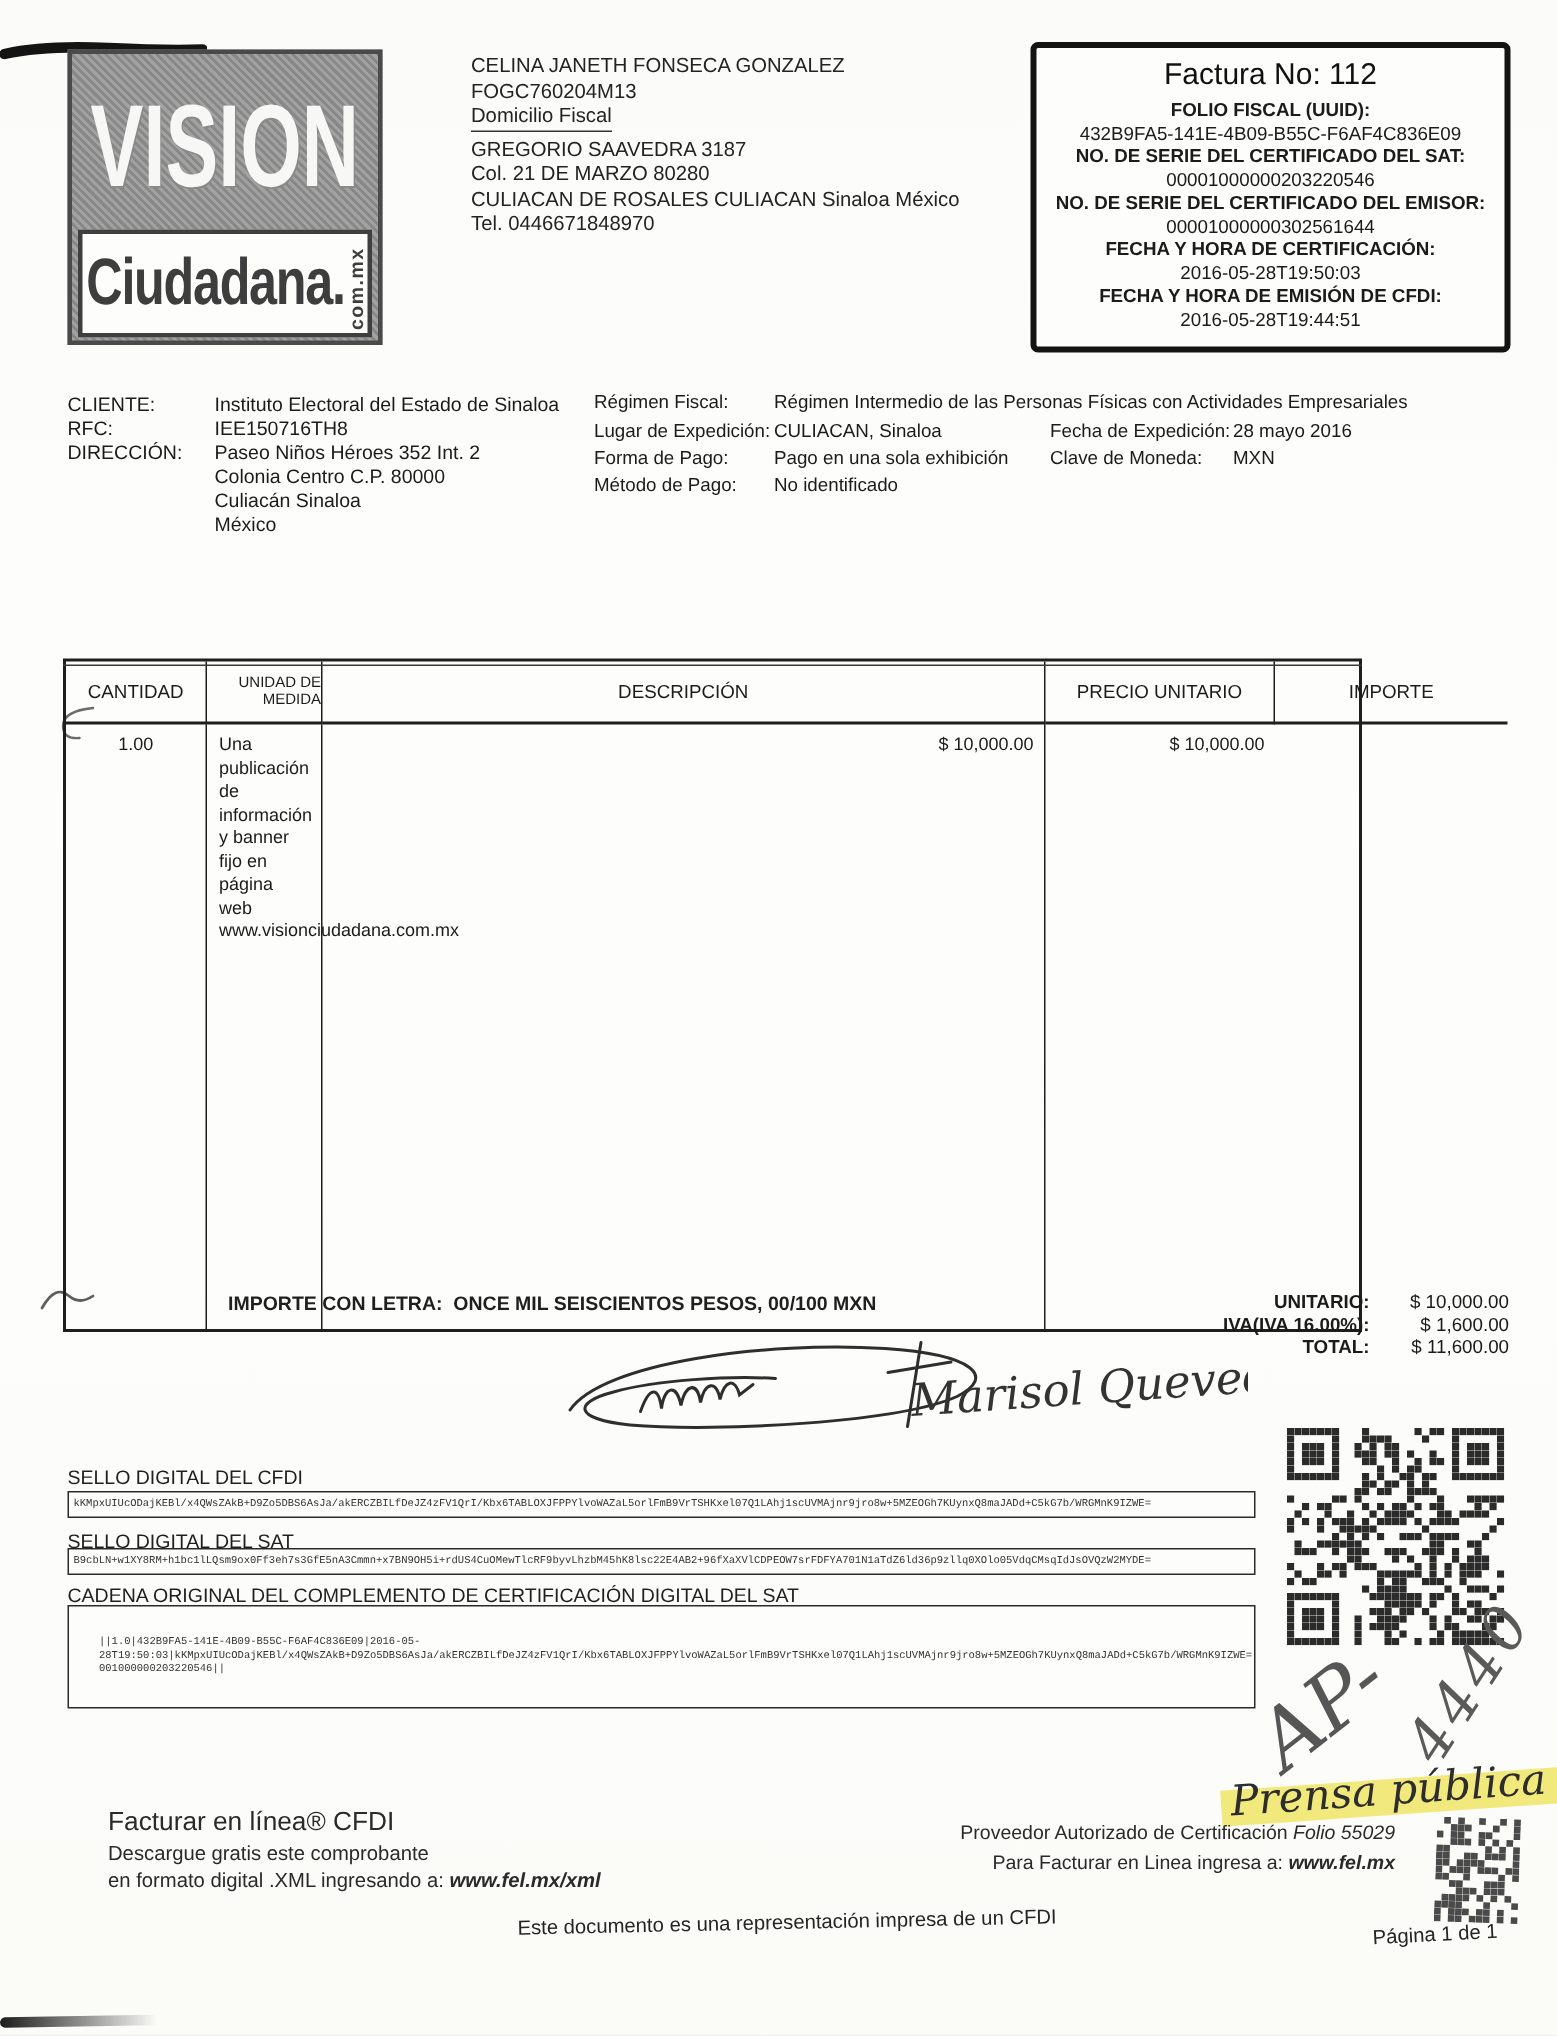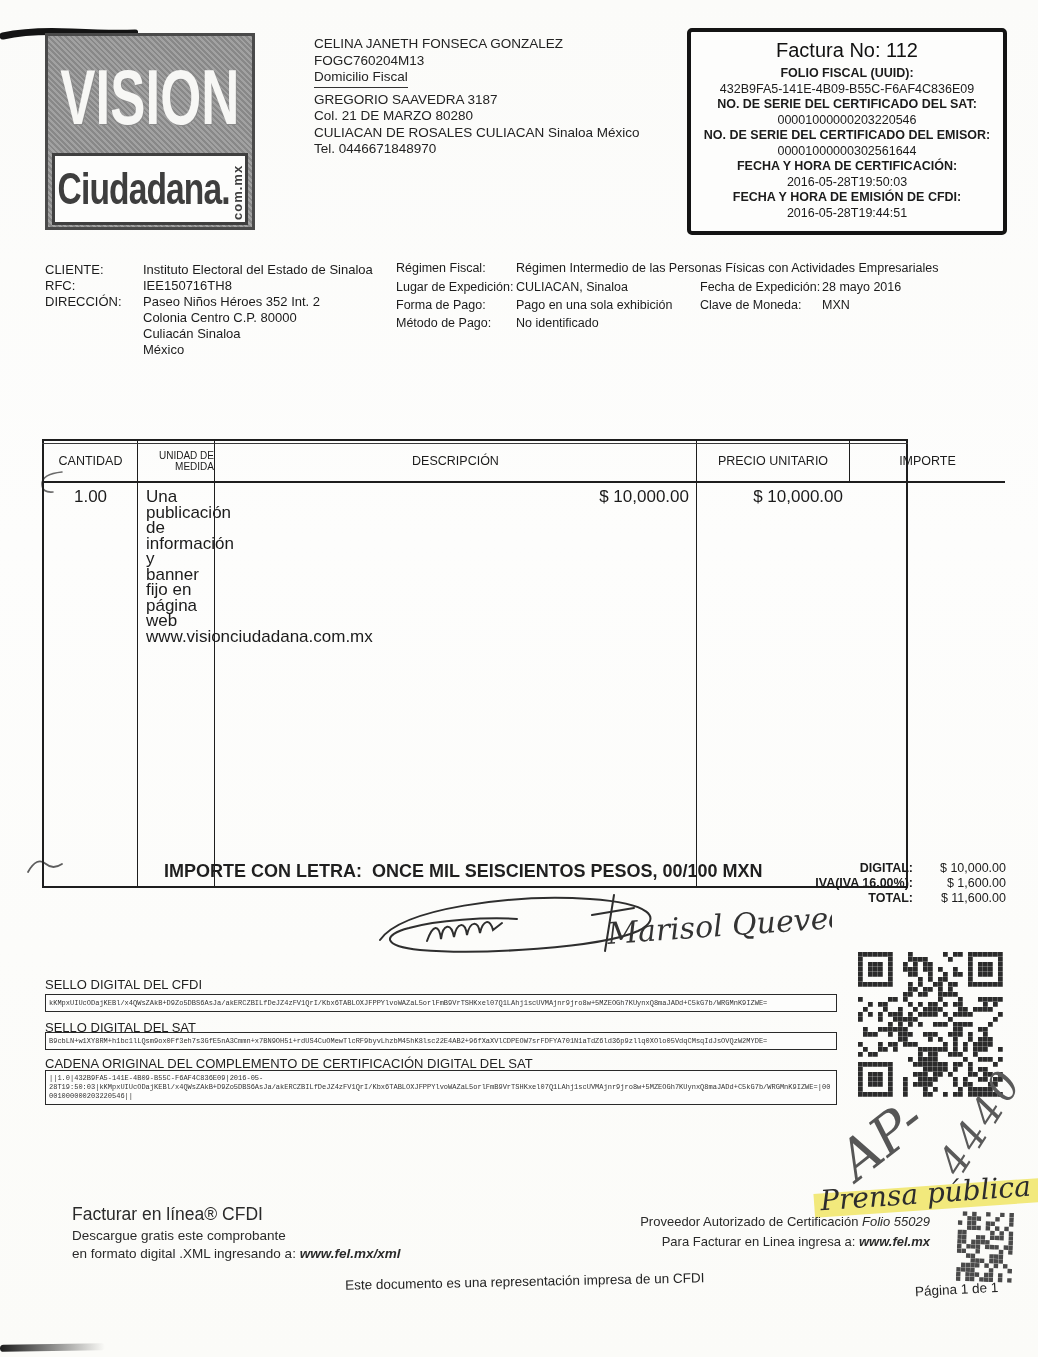--- a/index.html
+++ b/index.html
@@ -45,40 +45,40 @@
   .flab { font-size:12.5px; }
   .fval { font-size:12.5px; }
 
   
   .invtable { left:42px; top:403px; width:866px; height:449px; border:2px solid #1e1e1e;
     display:grid; grid-template-columns:94px 77px 482px 153px 155px; grid-template-rows:42px 1fr;margin-top:36px; }
   .invtable::after { content:""; position:absolute; left:-2px; right:-2px; top:2px; height:1px; background:#3a3a3a; }
   .hc { border-right:1px solid #1e1e1e; border-bottom:2px solid #1e1e1e; display:flex;
     flex-direction:column; align-items:center; justify-content:center; font-size:12.5px; text-align:center; }
   .hc.small { font-size:10px; line-height:11px;align-items:flex-end; }
-  .bc { border-right:1px solid #1e1e1e; padding-top:6px; font-size:17px; line-height:15.5px; }
+  .bc { border-right:1px solid #1e1e1e; padding-top:6px; font-size:12px; line-height:15.5px; }
   .no-r { border-right:none !important; }
   .ta-c { text-align:center; } .ta-r { text-align:right; }
   .bc.desc { padding-left:8px; padding-right:8px; }
   .bc.money { padding-right:7px; }
 
   
-  .letra { left:152px; top:861px; font-size:18px; font-weight:bold; color:#1f1f1f;margin-left:12px; }
+  .letra { left:152px; top:861px; font-size:13px; font-weight:bold; color:#1f1f1f; }
   .letra .val { font-weight:bold; }
   .tot-lab { position:absolute; right:125px; font-size:12.5px; font-weight:bold; text-align:right; }
   .tot-val { position:absolute; right:32px; font-size:12.5px; text-align:right; }
 
   
   .sello-lab { left:45px; font-size:13px; color:#1f1f1f; }
   .sello-box { left:45px; width:792px; border:1.5px solid #2a2a2a; background:#fdfdfc;
     font-family:Liberation Mono, monospace; font-size:7px; color:#333;
     padding:4px 3px; overflow:hidden; white-space:nowrap; }
   .cadena-box { left:45px; width:792px; border:1.5px solid #2a2a2a; background:#fdfdfc;
     font-family:"Liberation Mono","DejaVu Sans Mono",monospace; font-size:7px; line-height:9px;
-    color:#333; padding:3px; overflow:hidden; }
+    color:#333; padding:20px; overflow:hidden; }
 
   
   .hand { font-family:"DejaVu Serif","Liberation Serif",serif; font-style:italic; color:#3a3a3a; }
   .ap-note { left:836px; top:1108px; font-size:54px; transform:rotate(-38deg); opacity:.85; }
   .num-note { left:948px; top:1148px; font-size:40px; letter-spacing:4px;
     transform:rotate(-57deg); transform-origin:left center; color:#5a5a5a; }
   .prensa-hl { left:814px; top:1186px; width:226px; height:24px; transform:rotate(-4deg); }
   .prensa-txt { left:820px; top:1177px; font-size:28px; transform:rotate(-4deg); color:#2d2d2d; }
 
   
@@ -195,21 +195,21 @@
       <div>www.visionciudadana.com.mx</div>
     </div>
     <div class="bc ta-r money">$ 10,000.00</div>
     <div class="bc ta-r money no-r">$ 10,000.00</div>
   </div>
 
   <div class="abs letra">
     <span>IMPORTE CON LETRA:</span>&nbsp;
     <span class="val">ONCE MIL SEISCIENTOS PESOS, 00/100 MXN</span>
   </div>
-  <div class="tot-lab" style="top:861px">DIGITAL:</div>
+  <div class="tot-lab" style="top:861px">UNITARIO:</div>
   <div class="tot-val" style="top:861px">$ 10,000.00</div>
   <div class="tot-lab" style="top:876px">IVA(IVA 16.00%):</div>
   <div class="tot-val" style="top:876px">$ 1,600.00</div>
   <div class="tot-lab" style="top:891px">TOTAL:</div>
   <div class="tot-val" style="top:891px">$ 11,600.00</div>
 
   <svg class="abs" style="left:362px;top:888px" width="470" height="85" viewBox="0 0 470 85">
     <g stroke="#2e2e2e" stroke-width="2" fill="none" stroke-linecap="round">
       <path d="M18,52 C40,20 150,6 228,11 C288,15 302,30 276,43 C238,60 118,67 58,62 C20,58 20,47 47,40 C75,32 125,29 155,31"></path>
       <path d="M65,53 c6,-17 12,-17 14,-2 c2,-15 10,-17 13,-2 c3,-15 11,-16 13,-2 c3,-14 11,-15 13,-2 c3,-13 10,-15 13,-3 l9,-7"></path>

